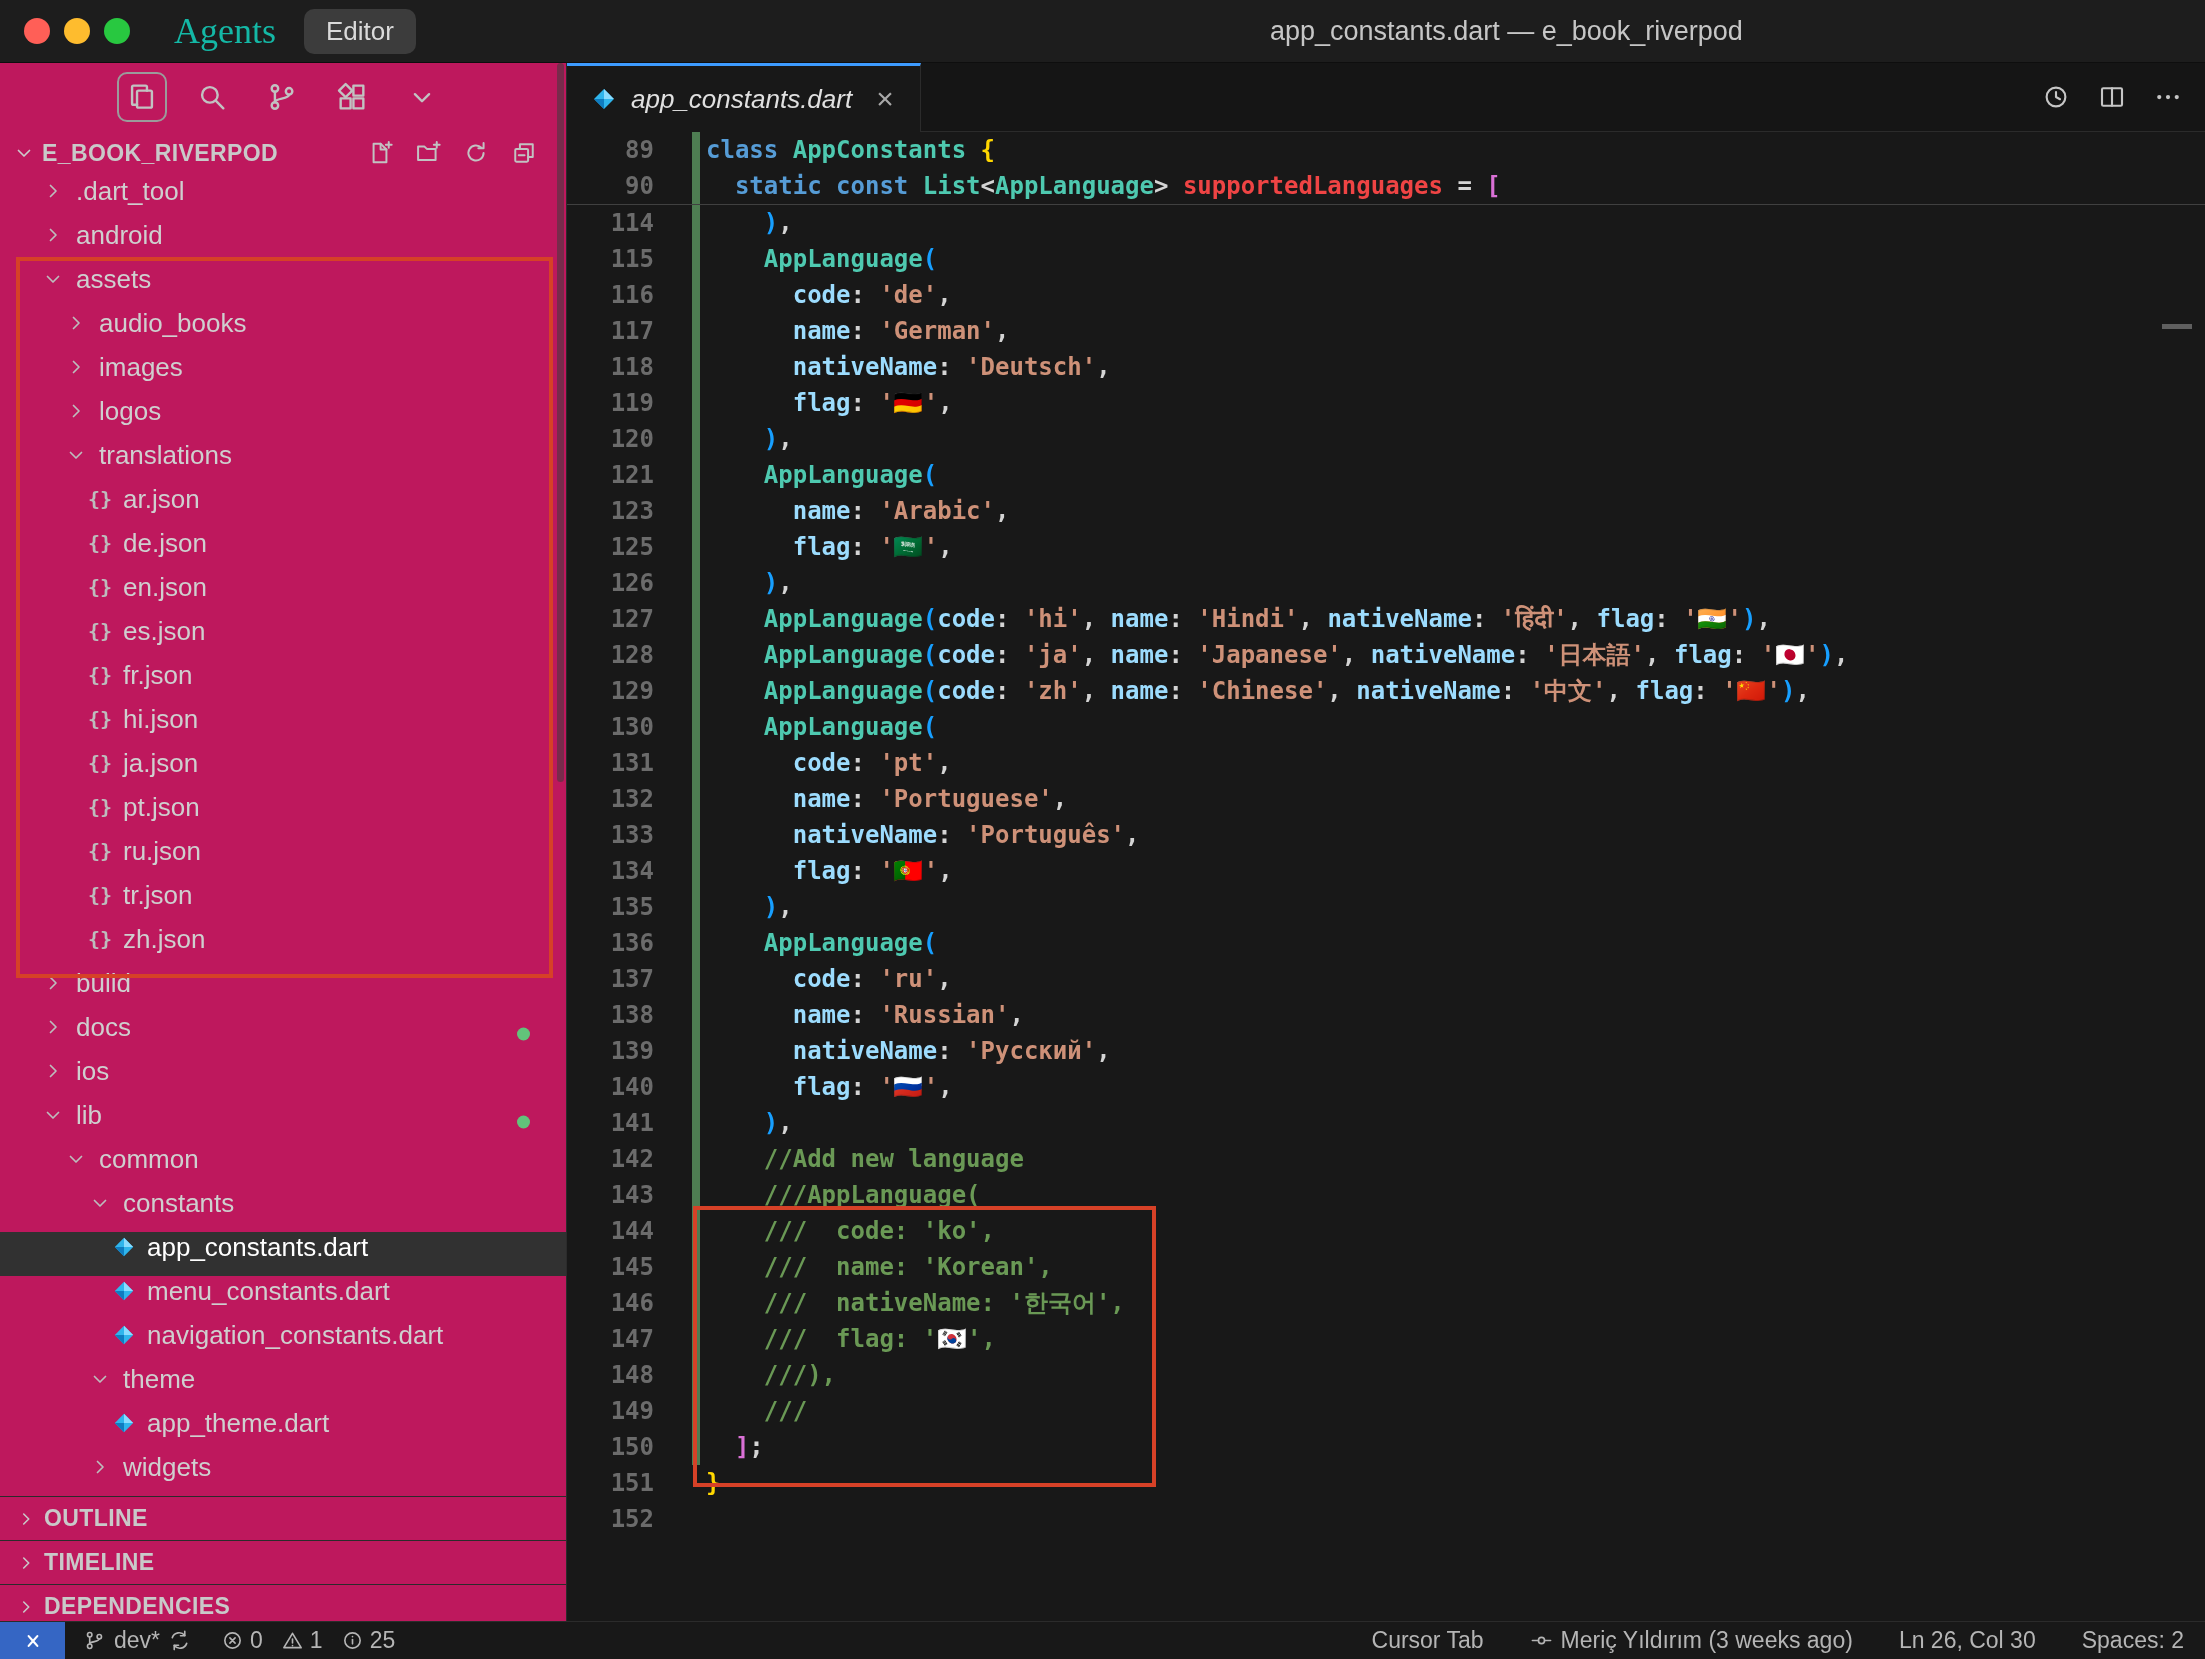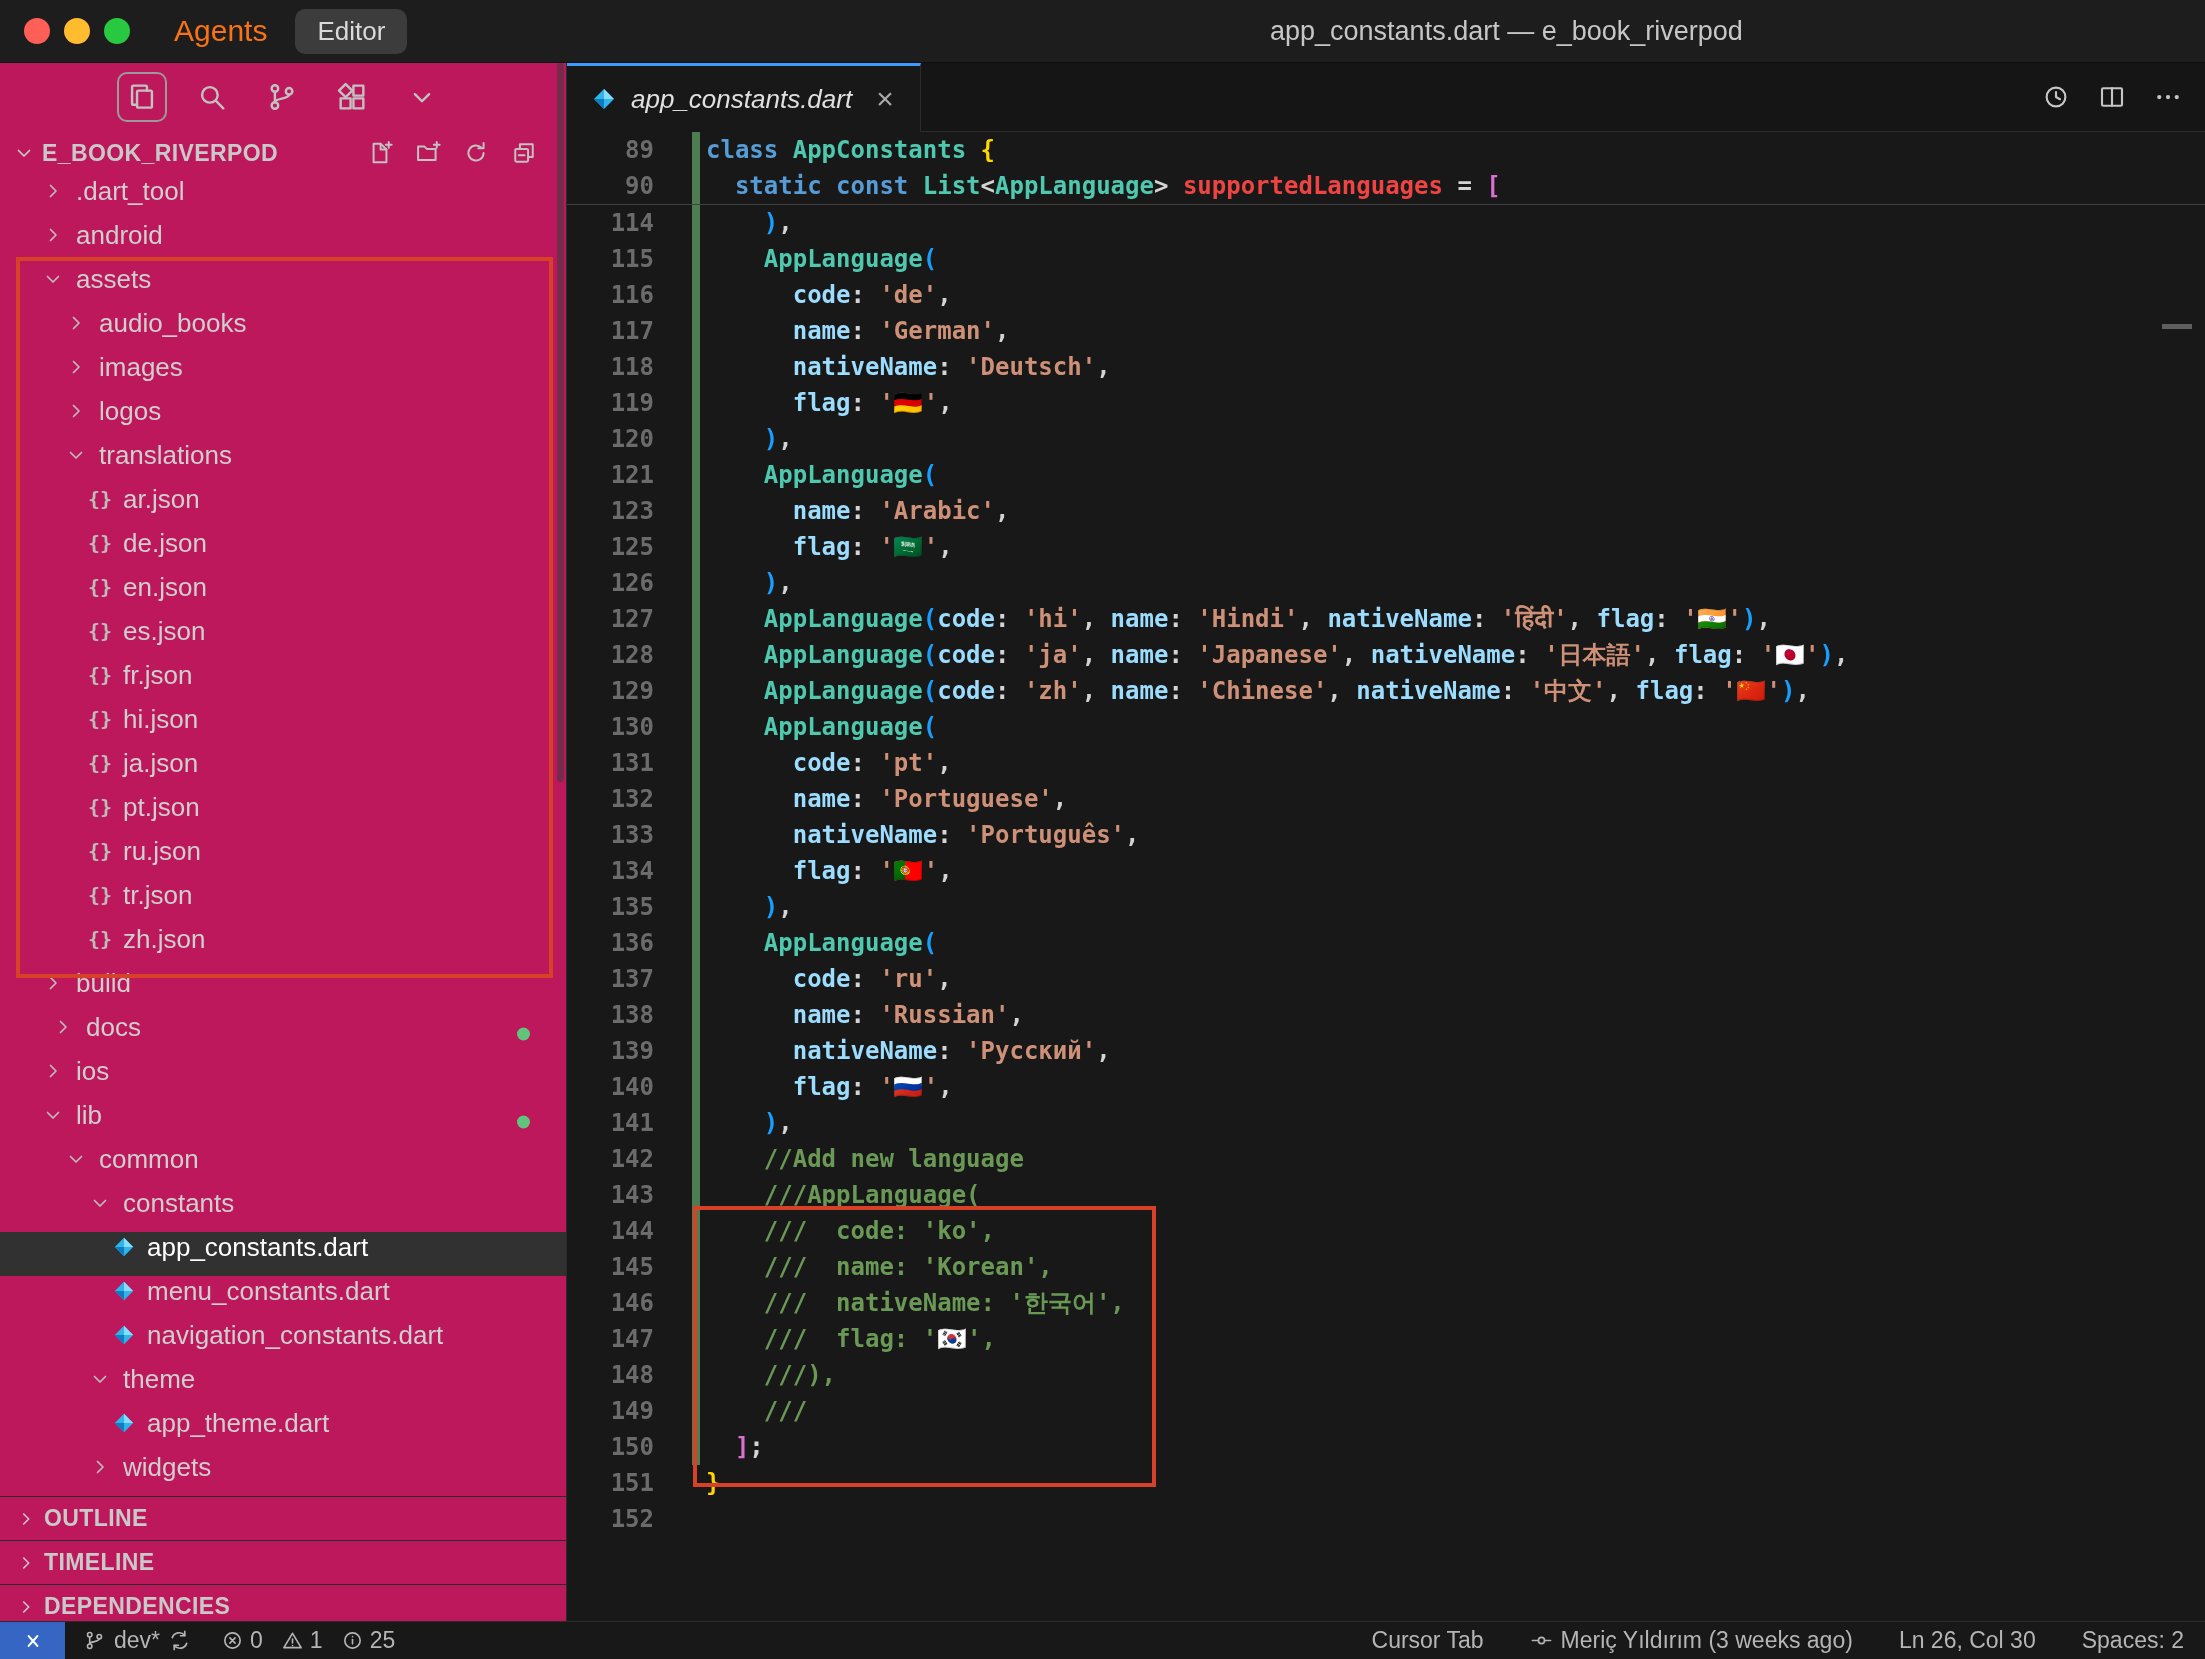--- a/index.html
+++ b/index.html
@@ -11,21 +11,21 @@
   body{background:#181818;font-family:"Liberation Sans",sans-serif;color:#ccc;overflow:hidden;}
   .app{position:relative;width:2206px;height:1659px;display:flex;flex-direction:column;}
   .sic{fill:none;stroke:currentColor;stroke-width:1.7;stroke-linecap:round;stroke-linejoin:round;}
   .fic{fill:currentColor;stroke:none;}
 
   
   .titlebar{flex:0 0 63px;background:#1d1d1d;border-bottom:1px solid #0e0e0e;display:flex;align-items:center;position:relative;}
   .traffic{display:flex;gap:14px;margin-left:24px;}
   .light{width:26px;height:26px;border-radius:50%;display:inline-block;}
   .light.red{background:#ff5f57}.light.yellow{background:#febc2e}.light.green{background:#28c840}
-  .tb-agents{margin-left:44px;font-size:30px;color:#f97316;}
+  .tb-agents{margin-left:44px;font-size:36px;color:#14b8a6;font-family:Liberation Serif, serif;}
   .tb-editor{margin-left:28px;font-size:26px;color:#dadada;background:#3c3c3c;padding:7px 22px;border-radius:10px;}
   .window-title{position:absolute;left:1270px;font-size:27px;color:#c6c6c6;white-space:nowrap;}
 
   
   .body{flex:1;display:flex;min-height:0;}
   .sidebar{flex:0 0 567px;border-right:1px solid #2b2b2b;display:flex;flex-direction:column;position:relative;background:#be185d;}
   .activity-row{flex:0 0 67px;display:flex;align-items:center;padding-left:117px;gap:20px;color:#c2c2c2;}
   .act-icon{width:50px;height:50px;display:flex;align-items:center;justify-content:center;cursor:pointer;}
   .act-icon svg{width:34px;height:34px;}
   .act-icon.active{border:2px solid #9b9b9b;border-radius:10px;}
@@ -283,21 +283,21 @@
             <span class="tree-label">zh.json</span>
           </div>
           <div class="tree-row" style="padding-left: 38px;">
             <span class="ficon">
               <svg class="sic" viewBox="0 0 24 24">
                 <path d="M9.5 6.5 15 12l-5.5 5.5"></path>
               </svg>
             </span>
             <span class="tree-label">build</span>
           </div>
-          <div class="tree-row" style="padding-left: 48px;">
+          <div class="tree-row" style="padding-left: 38px;">
             <span class="ficon">
               <svg class="sic" viewBox="0 0 24 24">
                 <path d="M9.5 6.5 15 12l-5.5 5.5"></path>
               </svg>
             </span>
             <span class="tree-label">docs</span>
             <span class="git-dot"></span>
           </div>
           <div class="tree-row" style="padding-left: 38px;">
             <span class="ficon">

